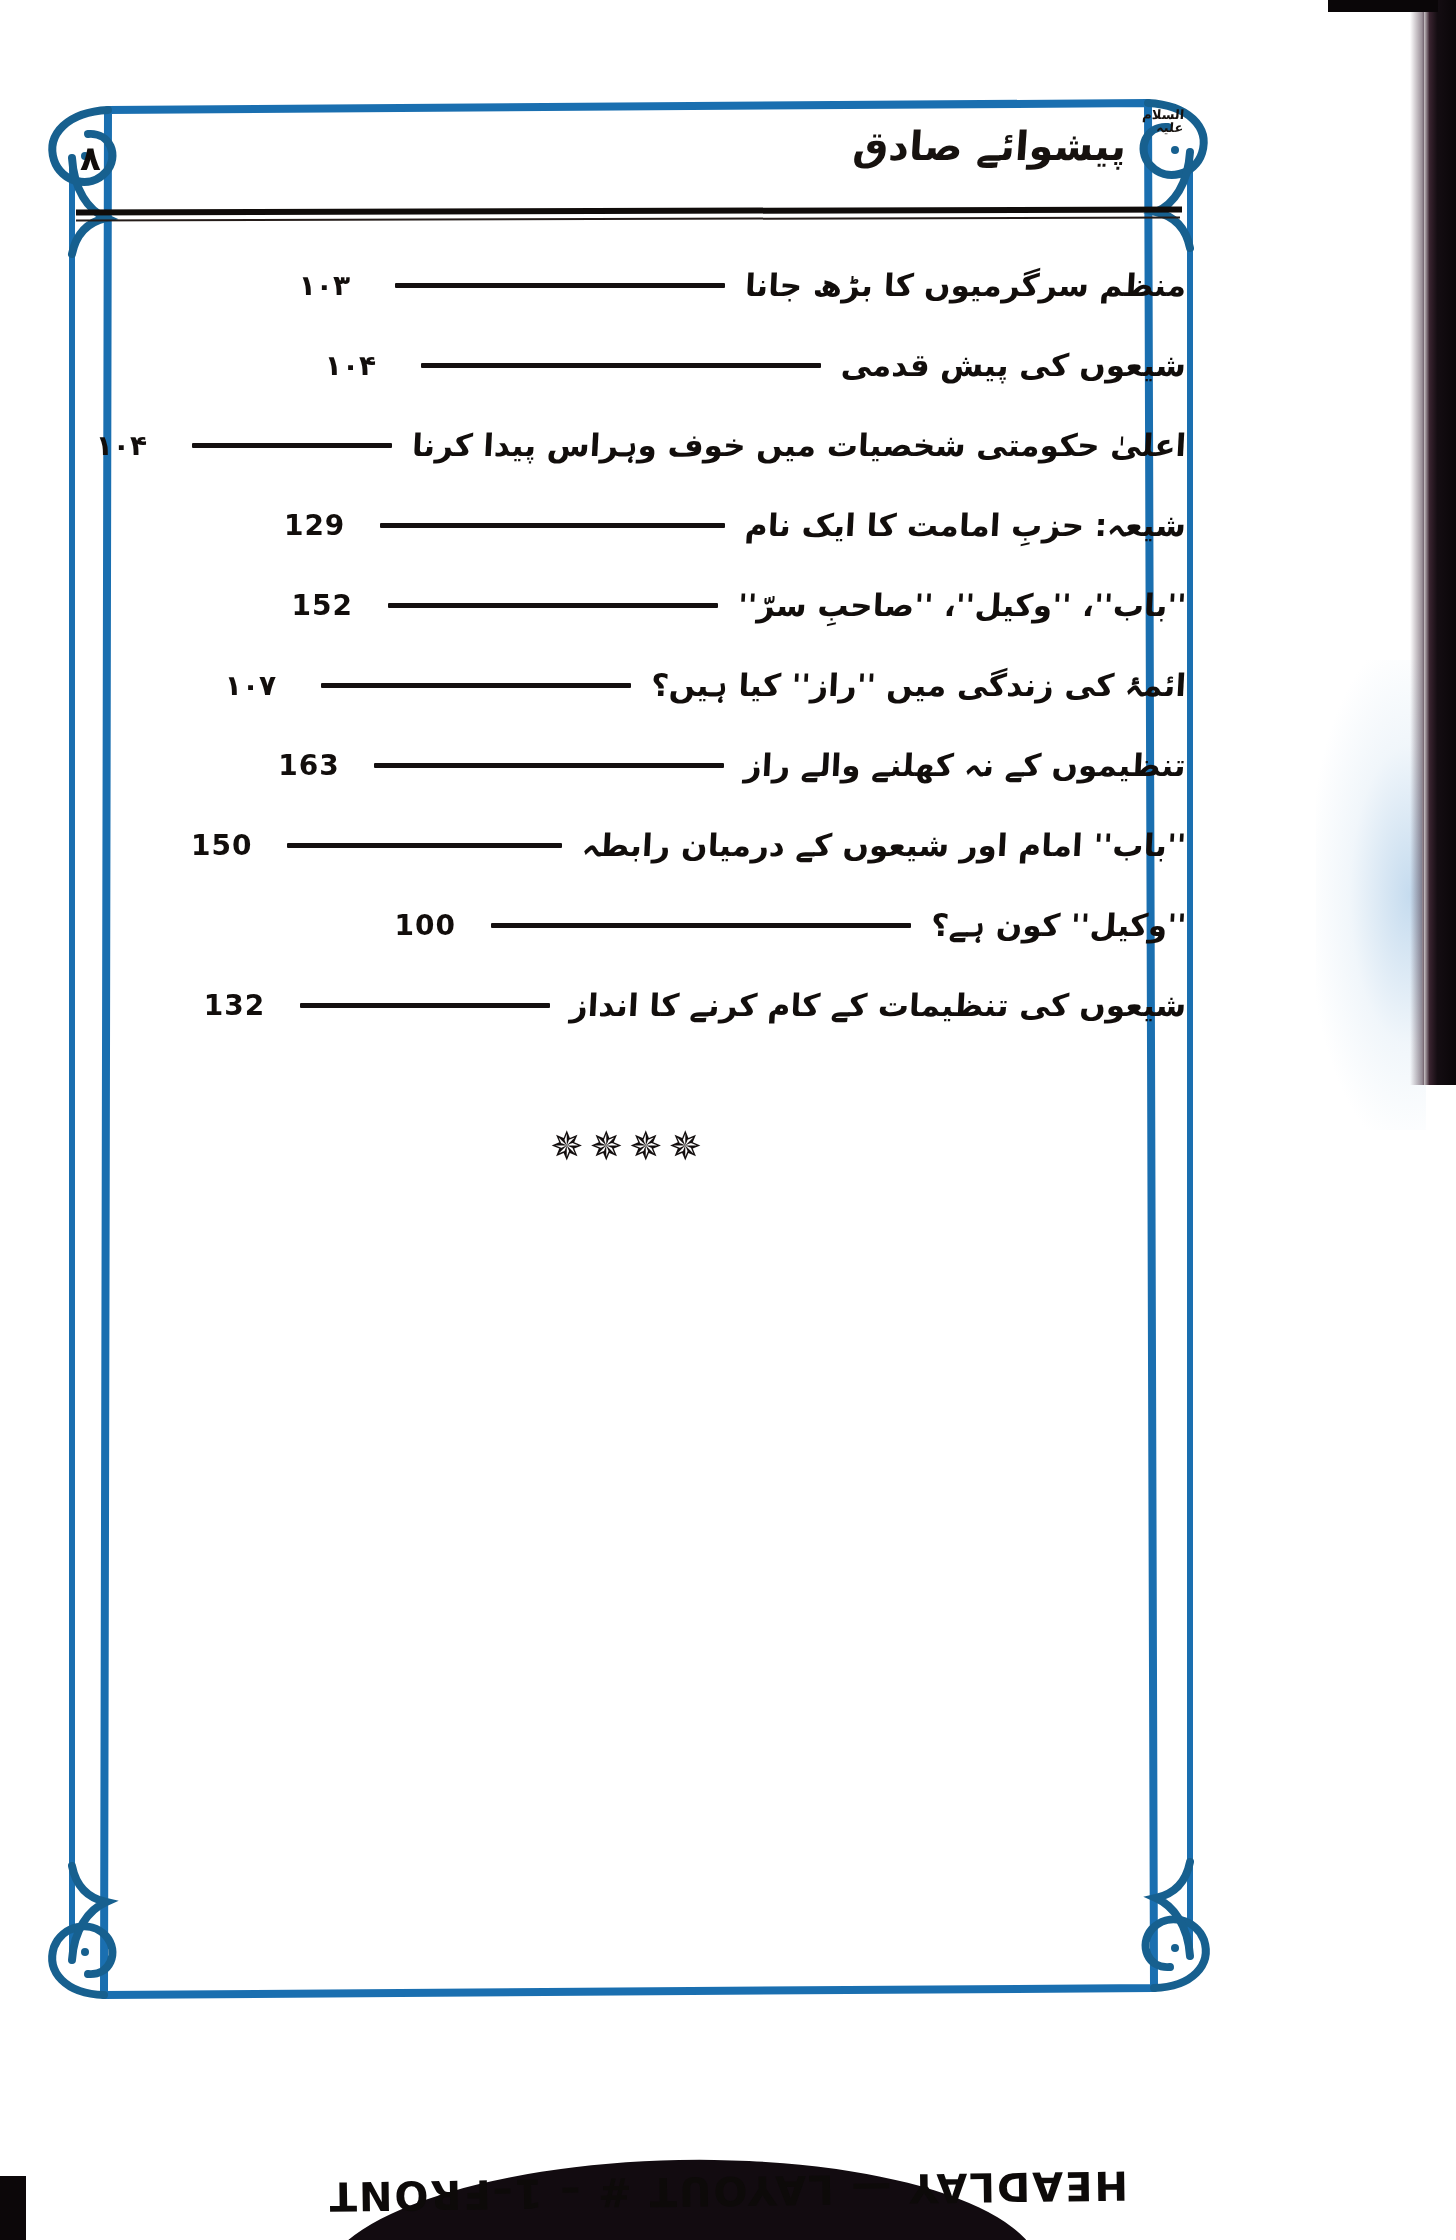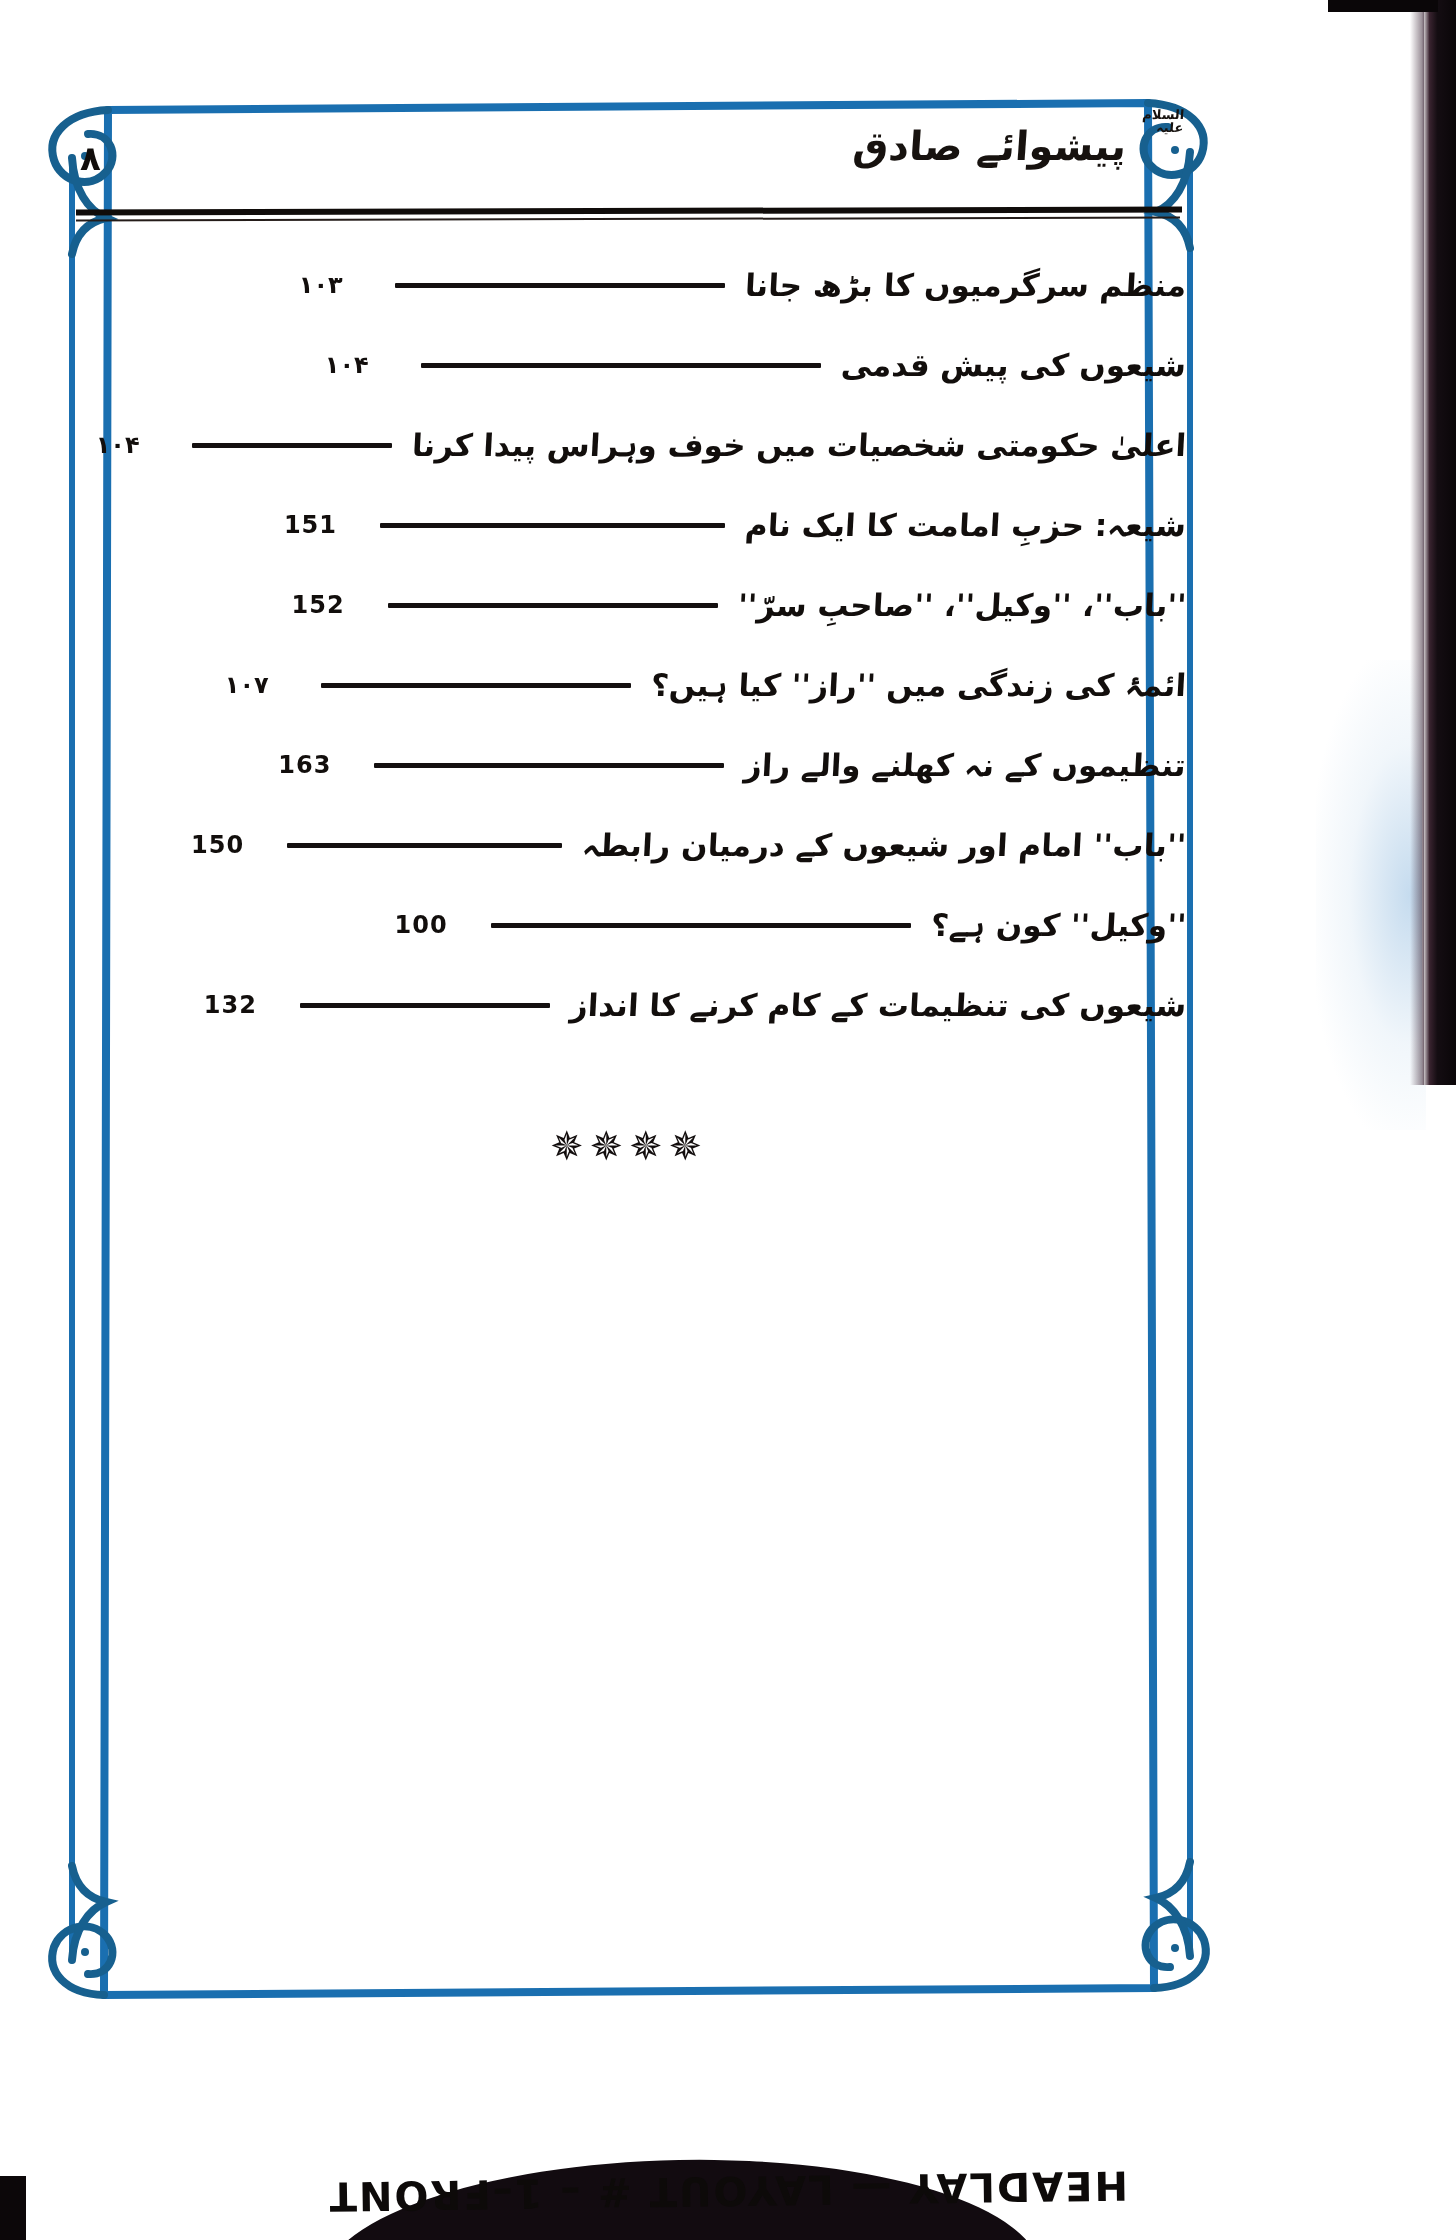--- a/index.html
+++ b/index.html
@@ -181,21 +181,21 @@
     flex: 1 1 auto;
     height: 5px;
     background: #141010;
     margin: 0 10px;
     min-width: 40px;
     border-radius: 1px;
   }
   .toc-page {
     flex: 0 0 auto;
     width: 86px;
-    font-size: 24px;
+    font-size: 28px;
     font-weight: 700;
     color: #120e0c;
     text-align: left;
     direction: rtl;
     letter-spacing: 1px;
   }
 
   
   .ornaments {
     margin-top: 92px;
@@ -304,21 +304,21 @@
           <span class="toc-page">۱۰۴</span>
         </div>
         <div class="toc-entry">
           <span class="toc-title">اعلیٰ حکومتی شخصیات میں خوف وہراس پیدا کرنا</span>
           <span class="toc-leader" style="flex: 0 0 200px;"></span>
           <span class="toc-page">۱۰۴</span>
         </div>
         <div class="toc-entry">
           <span class="toc-title">شیعہ: حزبِ امامت کا ایک نام</span>
           <span class="toc-leader" style="flex: 0 0 345px;"></span>
-          <span class="toc-page">151</span>
+          <span class="toc-page">129</span>
         </div>
         <div class="toc-entry">
           <span class="toc-title">''باب''، ''وکیل''، ''صاحبِ سرّ''</span>
           <span class="toc-leader" style="flex: 0 0 330px;"></span>
           <span class="toc-page">152</span>
         </div>
         <div class="toc-entry">
           <span class="toc-title">ائمۂ کی زندگی میں ''راز'' کیا ہیں؟</span>
           <span class="toc-leader" style="flex: 0 0 310px;"></span>
           <span class="toc-page">۱۰۷</span>

